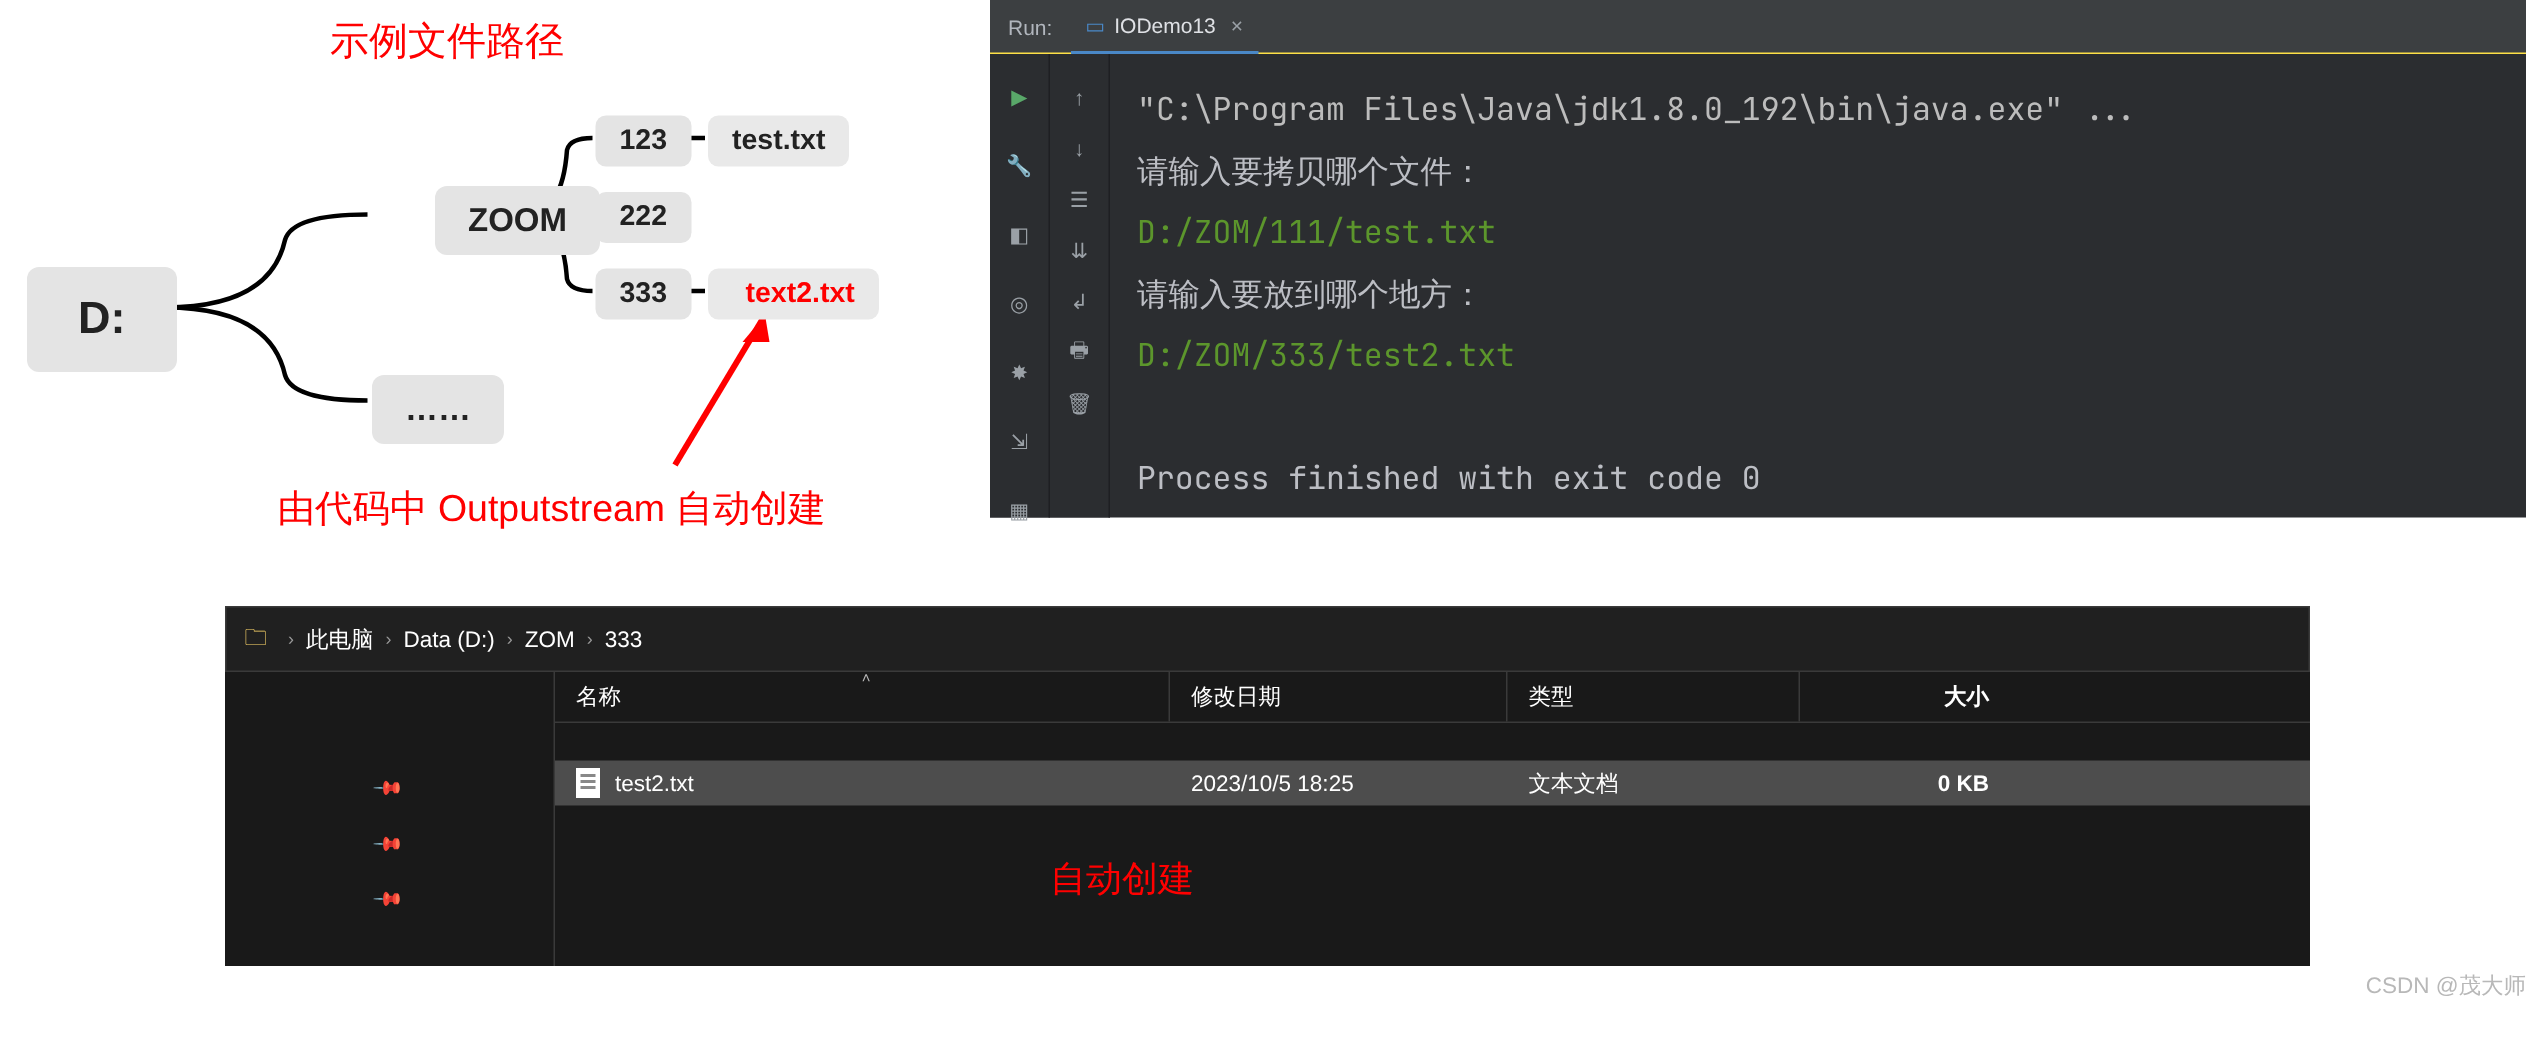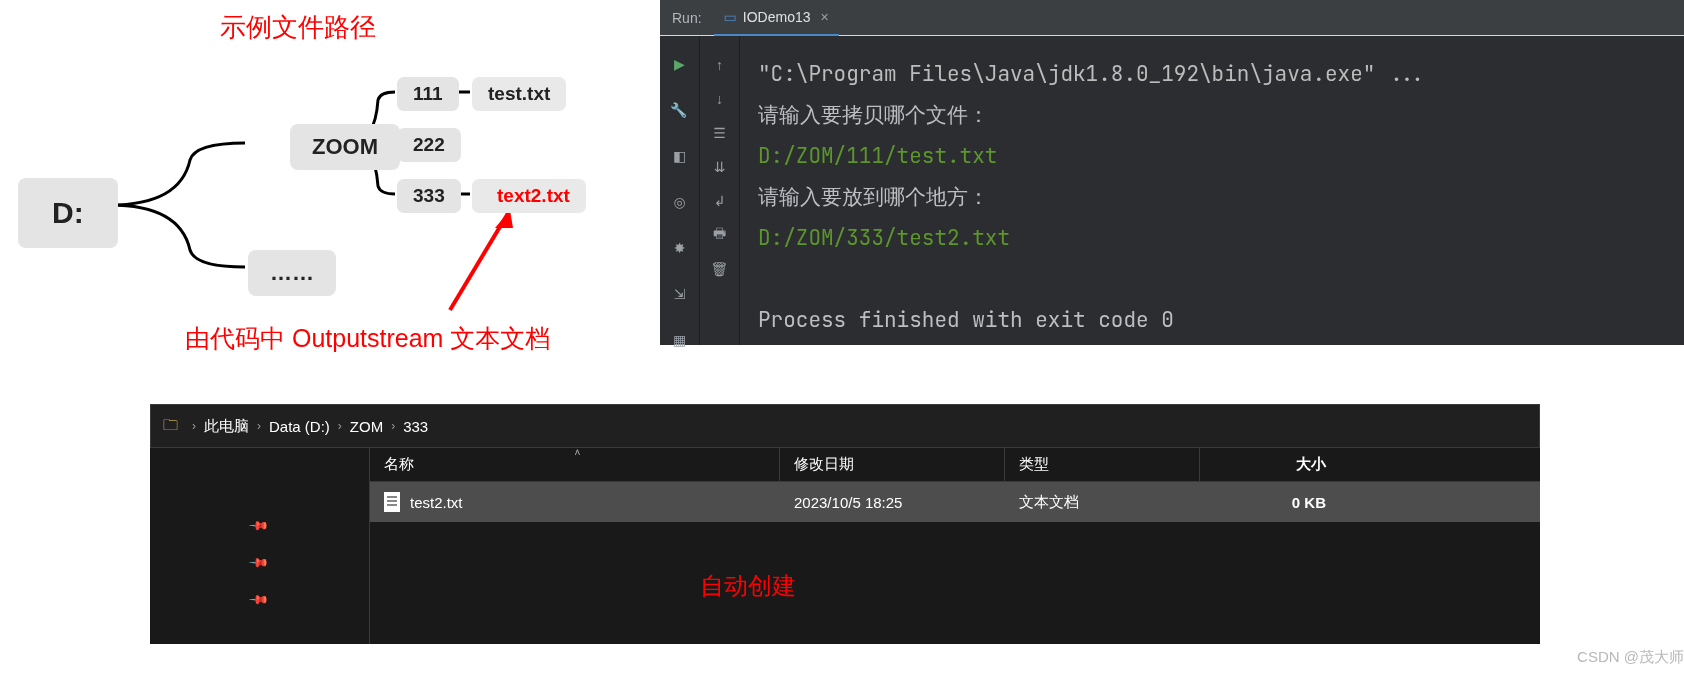--- a/index.html
+++ b/index.html
@@ -36,21 +36,21 @@
 .exp-left { width: 220px; border-right: 1px solid #3a3a3a; padding-top: 70px; display: flex; flex-direction: column; gap: 22px; align-items: center; }
 .pin { color: #6b6b6b; font-size: 13px; transform: rotate(45deg); }
 .exp-right { flex: 1; position: relative; }
 .exp-head { height: 34px; display: flex; align-items: center; background: #191919; border-bottom: 1px solid #3a3a3a; color: #fff; }
 .col { border-right: 1px solid #3a3a3a; height: 100%; display: flex; align-items: center; padding: 0 14px; }
 .col.name { width: 410px; position: relative; }
 .col.date { width: 225px; }
 .col.type { width: 195px; }
 .col.size { width: 140px; justify-content: flex-end; border-right: none; font-weight: bold; }
 .sort-caret { position: absolute; left: 50%; top: -1px; font-size: 10px; color: #bbb; }
-.exp-row { height: 40px; display: flex; align-items: center; background: #4d4d4d; }
+.exp-row { height: 30px; display: flex; align-items: center; background: #4d4d4d; margin-top: 25px; }
 .exp-row .col { border-right: none; }
 .file-icon { width: 16px; height: 20px; background: #fff; margin-right: 10px; position: relative; }
 .file-icon::before { content: ''; position: absolute; top: 4px; left: 3px; right: 3px; height: 2px; background: #888; box-shadow: 0 4px 0 #888, 0 8px 0 #888; }
 .result-red { position: absolute; left: 700px; top: 570px; color: #f00; font-size: 24px; }
 .watermark { position: absolute; right: 0; top: 648px; color: #b8b8b8; font-size: 15px; }
 
 svg.lines { position: absolute; left: 0; top: 0; pointer-events: none; }
 </style>
 </head>
 <body>
@@ -70,27 +70,27 @@
     <path d="M 448 92 L 470 92" stroke="#000" stroke-width="3" fill="none"></path>
     <path d="M 448 194 L 470 194" stroke="#000" stroke-width="3" fill="none"></path>
 
     <path d="M 450 310 L 510 210" stroke="#f00" stroke-width="4" fill="none"></path>
     <polygon points="510,210 495,228 513,228" fill="#f00"></polygon>
   </svg>
 
   <div class="node" style="left:18px;top:178px;padding:18px 34px;font-size:30px;">D:</div>
   <div class="node" style="left:248px;top:124px;margin-left:42px;">ZOOM</div>
   <div class="node" style="left:248px;top:250px;">……</div>
-  <div class="node small" style="left:397px;top:77px;">111</div>
+  <div class="node small" style="left:397px;top:77px;">123</div>
   <div class="node small" style="left:397px;top:128px;">222</div>
   <div class="node small" style="left:397px;top:179px;">333</div>
   <div class="node small file" style="left:472px;top:77px;">test.txt</div>
   <div class="node small file redtxt" style="left:472px;top:179px;">text2.txt</div>
 
-  <div class="caption-red">由代码中 Outputstream 文本文档</div>
+  <div class="caption-red">由代码中 Outputstream 自动创建</div>
 </div>
 
 <div class="ide">
   <div class="ide-header">
     <span class="label">Run:</span>
     <div class="ide-tab">
       <span style="color:#4a88c7;">▭</span>
       <span>IODemo13</span>
       <span style="color:#9aa0a6;margin-left:4px;">×</span>
     </div>

